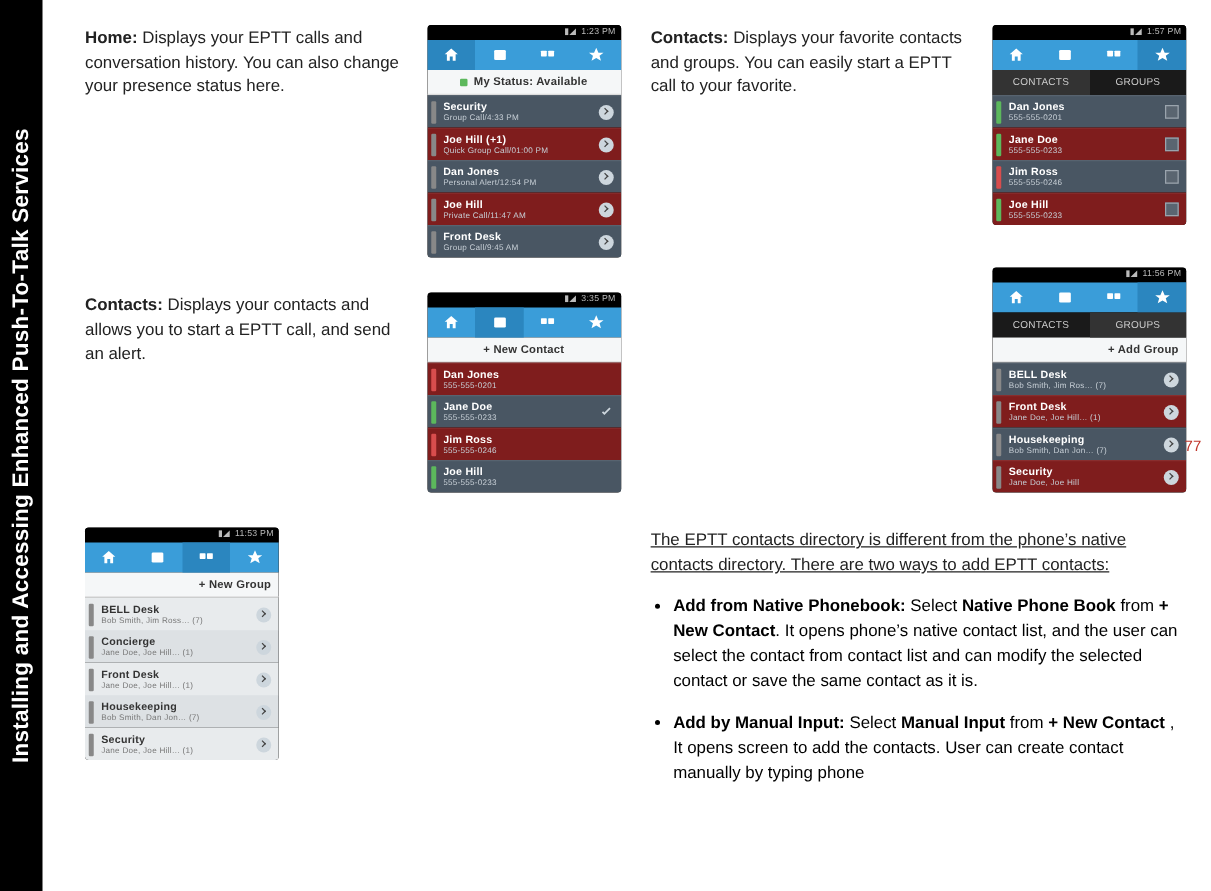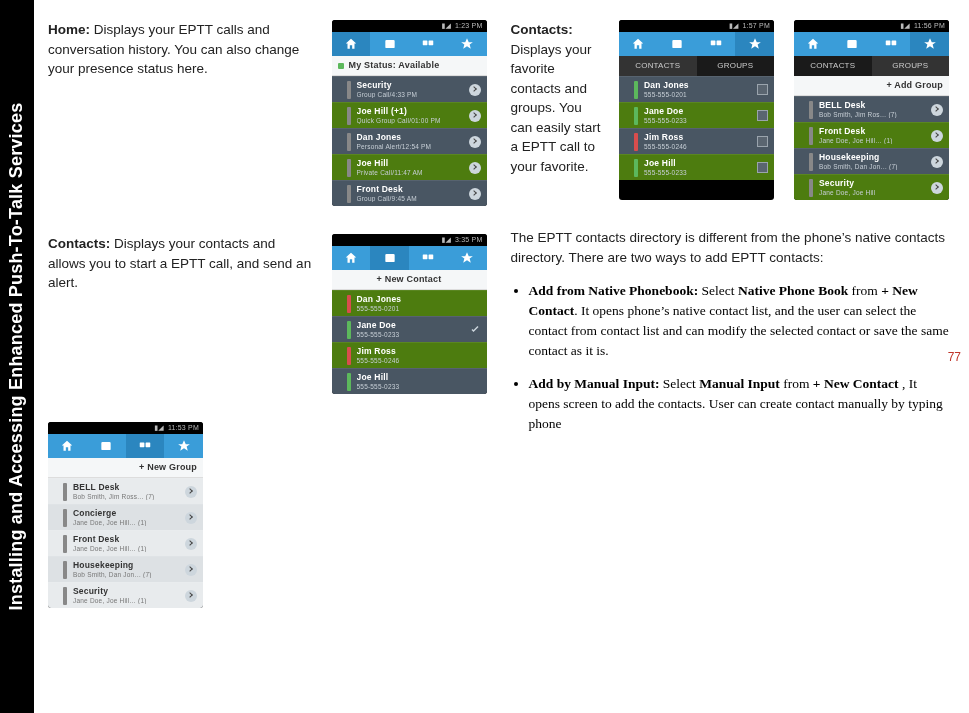--- a/index.html
+++ b/index.html
@@ -8,61 +8,61 @@
     --chip-green:#5cb85c; --chip-red:#d84d4d; --chip-grey:#888;
     --star:#2fa6d6;
   }
   *{box-sizing:border-box;}
   body{margin:0;background:#fff;font-family:Helvetica,Arial,sans-serif;color:#000;}
   .page{width:var(--page-w);height:var(--page-h);position:relative;padding:20px 20px 20px 0;}
   .sidebar{position:absolute;left:0;top:0;bottom:0;width:34px;background:#000;color:#fff;
     display:flex;align-items:center;justify-content:center;}
   .sidebar .label{transform:rotate(-90deg);white-space:nowrap;font-size:18px;
     font-weight:600;letter-spacing:0.2px;font-stretch:condensed;}
-  .content{margin-left:48px;display:flex;gap:24px;}
+  .content{margin-left:68px;display:flex;gap:24px;}
   .col{flex:1 1 0;}
   .block{display:flex;align-items:flex-start;gap:18px;margin-bottom:28px;}
   .desc{flex:1;font-size:13.5px;line-height:1.45;color:#222;}
   .desc b{font-weight:700;}
   
   .phone{width:155px;background:#000;border-radius:3px;padding:0;overflow:hidden;
     font-size:8px;color:#fff;line-height:1.15;letter-spacing:0.2px;}
   .phone.dark{width:155px;}
   .statusbar{height:12px;background:#000;color:#bbb;display:flex;justify-content:flex-end;
     align-items:center;padding:0 4px;font-size:7px;gap:4px;}
   .tabbar{display:flex;height:24px;background:var(--blue);}
   .tab{flex:1;display:flex;align-items:center;justify-content:center;color:#fff;font-size:12px;}
   .tab.active{background:#2b86bf;}
   .tab svg{width:14px;height:14px;fill:#fff;}
   .whitebar{background:#f5f7f8;color:#333;height:20px;display:flex;align-items:center;
-    font-size:9px;padding:0 6px;font-weight:600;border-bottom:1px solid #ddd;}
+    font-size:9px;padding:0 6px;font-weight:600;border-bottom:1px solid #ddd;justify-content:center;}
   .whitebar .status-dot{width:6px;height:6px;background:#5cb85c;border-radius:1px;margin-right:5px;}
   .darkbar{background:#1a1a1a;color:#ccc;display:flex;height:20px;}
   .dtab{flex:1;display:flex;align-items:center;justify-content:center;font-size:8px;}
   .dtab.active{background:#333;}
   .row{display:flex;align-items:center;height:26px;background:#495663;
-    border-top:1px solid rgba(255,255,255,.08);padding:0 6px 0 12px;}
-  .row.alt{background:#4d7c0f;}
+    border-top:1px solid rgba(255,255,255,.08);padding:0 6px 0 0;}
+  .row.alt{background:#7f1d1d;}
   .row .chip{width:4px;height:18px;margin:0 6px 0 3px;border-radius:1px;}
   .row .txt{flex:1;overflow:hidden;}
   .row .t1{font-size:8.5px;font-weight:600;color:#fff;line-height:1.1;}
   .row .t2{font-size:6.5px;color:#c7cfd6;line-height:1.1;}
   .row .chev{width:12px;height:12px;border-radius:50%;background:#cdd6dd;position:relative;}
   .row .chev::after{content:'';position:absolute;left:3px;top:3px;width:3px;height:3px;
     border-right:1.5px solid #444;border-bottom:1.5px solid #444;transform:rotate(-45deg);}
   .row .check{width:12px;height:12px;}
   .row .check svg{width:12px;height:12px;fill:#cdd6dd;}
   .row .sq{width:11px;height:11px;border:1px solid #9aa4ad;background:#5a6570;}
   .row.light{background:#e8ebed;}
   .row.light .t1{color:#333;} .row.light .t2{color:#777;}
   .row.light.alt{background:#dde1e4;}
   
-  .para{font-size:13.5px;line-height:1.5;color:#222;margin:8px 0 12px;}
+  .para{font-size:13.5px;line-height:1.5;color:#222;margin:8px 0 12px;text-decoration:underline;}
   .bullets{margin:0;padding:0 0 0 18px;}
-  .bullets li{font-size:13.5px;line-height:1.5;margin-bottom:12px;font-family:Liberation Serif, serif;}
+  .bullets li{font-size:13.5px;line-height:1.5;margin-bottom:12px;}
   .pagenum{position:absolute;right:8px;top:50%;transform:translateY(-50%);
     color:#c0352a;font-size:12px;}
 </style>
 </head>
 <body>
 
 <div class="page">
   <div class="sidebar">
     <span class="label">Installing and Accessing Enhanced Push-To-Talk Services</span>
   </div>
@@ -297,21 +297,21 @@
         </div>
       </div>
     </div>
 
     <div class="col">
       <div class="block">
         <div class="desc">
           <b>Contacts:</b>
           <span>Displays your favorite contacts and groups. You can easily start a EPTT call to your favorite.</span>
         </div>
-        <div style="display:flex;flex-direction:row;gap:20px;">
+        <div style="display:flex;flex-direction:column;gap:34px;">
 
           <div class="phone dark">
             <div class="statusbar">
                 <span>▮◢</span>
                 <span>1:57 PM</span>
               </div>
             <div class="tabbar">
               <div class="tab">
                   <svg viewBox="0 0 24 24">
                     <path d="M12 3l9 8h-3v9h-4v-6h-4v6H6v-9H3z"></path>

